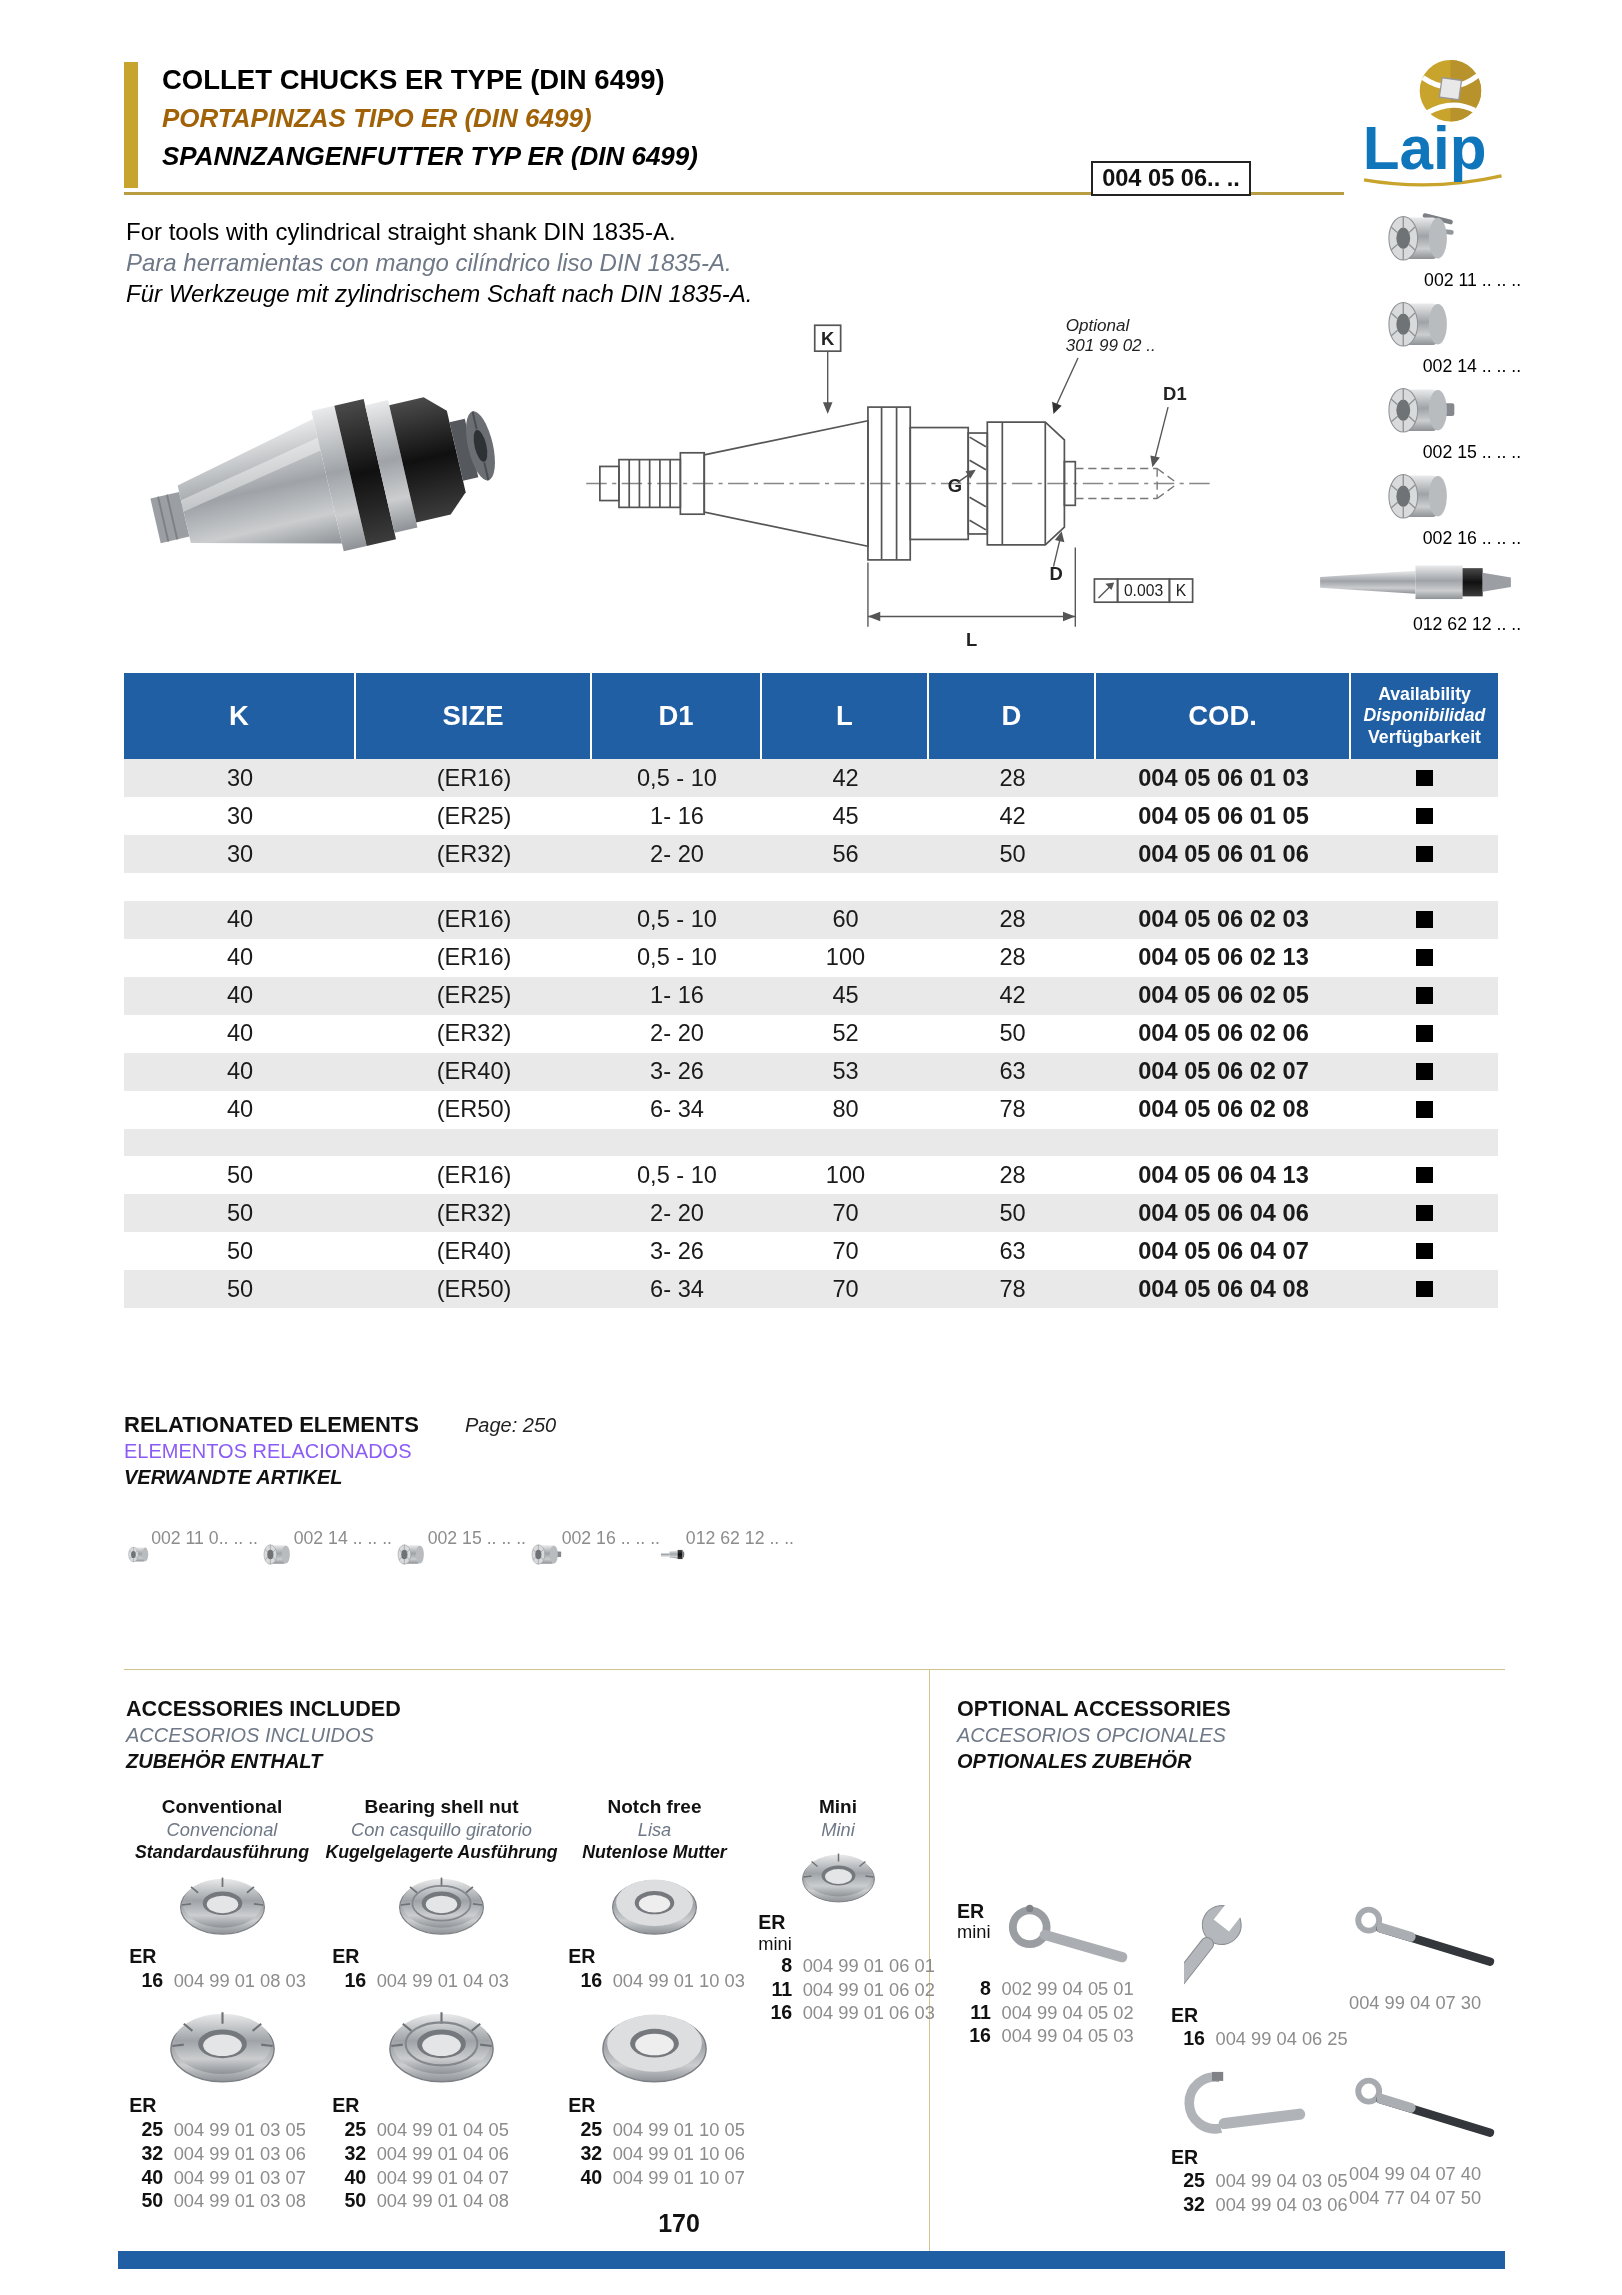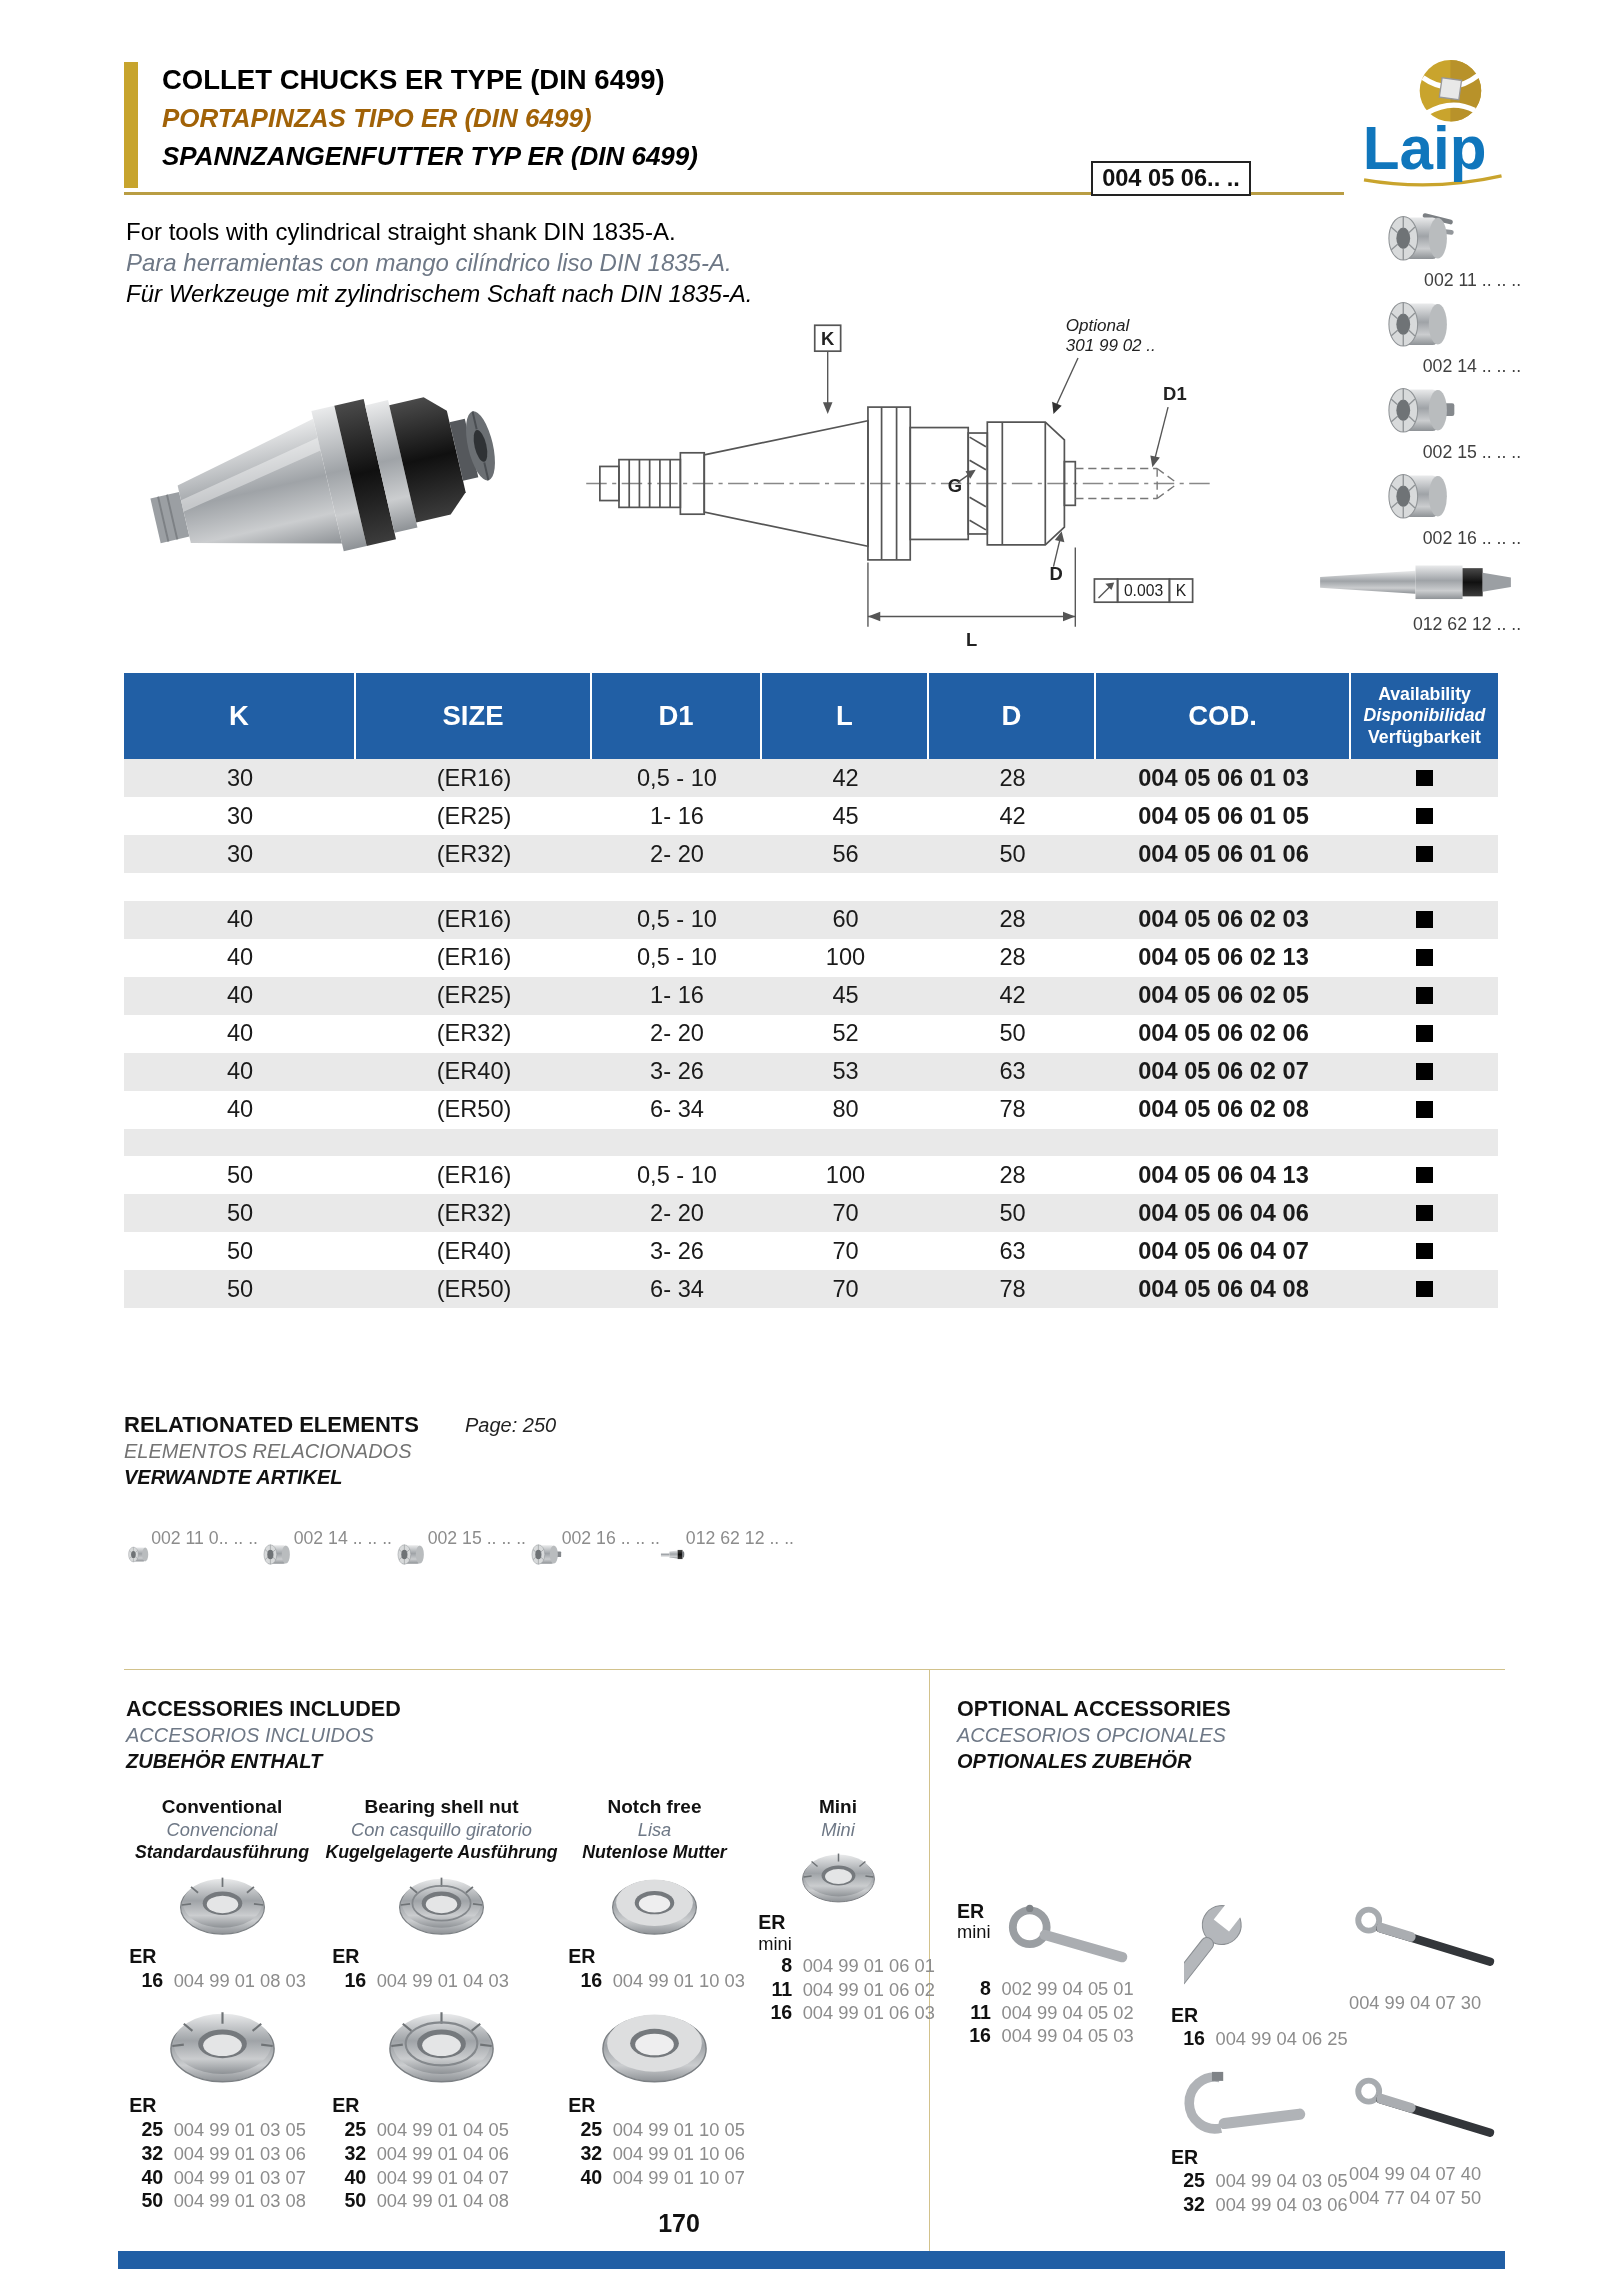--- a/index.html
+++ b/index.html
@@ -31,21 +31,21 @@
   .opt-text { font-size:25px; fill:#222; font-style:italic; }
   .tol-text { font-size:23px; fill:#222; }
   .ln { fill:none; stroke:#555; stroke-width:2.5; }
   .cl { stroke:#888; stroke-width:2; stroke-dasharray:30 8 6 8; }
   .ph { stroke:#777; stroke-width:2; stroke-dasharray:12 7; fill:none; }
   .dl { stroke:#555; stroke-width:2; }
 
   .side-items { position:absolute; left:1247px; top:209px; width:278px; }
   .side-item { height:86px; display:flex; flex-direction:column; align-items:flex-end; justify-content:flex-end; }
   .side-img { width:203px; height:62px; margin-right:7.9px; }
-  .side-code { font-size:17.7px; color:#404040; margin:2.6px 3.9px 3.9px 0; }
+  .side-code { font-size:17.7px; color:#000000; margin:2.6px 3.9px 3.9px 0; }
 
   
   .table { position:absolute; left:124px; top:673px; width:1374px; }
   .t-head, .t-row { display:grid; grid-template-columns:232px 236px 170px 167px 167px 255px 147px; }
   .t-head { background:#215fa5; height:86px; }
   .th { color:#fff; font-weight:bold; font-size:27.5px; display:flex; align-items:center; justify-content:center; border-right:2px solid #fff; }
   .th:last-child { border-right:none; }
   .th-avail { flex-direction:column; font-size:17.7px; line-height:21.6px; }
   .th-avail .av2 { font-style:italic; }
   .t-row { height:38px; }
@@ -53,21 +53,21 @@
   .t-row.spacer-row { height:27.5px; }
   .td { font-size:23.6px; color:#1a1a1a; display:flex; align-items:center; justify-content:center; }
   .td-cod { font-weight:bold; }
   .sq { width:16.4px; height:16.4px; background:#000; }
 
   
   .related { position:absolute; left:124px; top:1412px; }
   .rel-line1 { display:flex; align-items:baseline; gap:46px; }
   .rel-en { font-size:22px; font-weight:bold; }
   .rel-page { font-size:20px; font-style:italic; color:#222; }
-  .rel-es { font-size:20px; font-style:italic; color:#737373; line-height:26px; }
+  .rel-es { font-size:20px; color:#8b5cf6; line-height:26px; }
   .rel-de { font-size:20px; font-weight:bold; font-style:italic; line-height:26px; }
   .rel-items { display:flex; margin-top:27.5px; }
   .rel-item { width:134px; display:flex; align-items:flex-start; }
   .rel-img { width:98px; height:73px; }
   .rel-code { font-size:17.7px; color:#8c8c8c; margin-top:10.5px; white-space:nowrap; }
 
   
   .hrule { position:absolute; left:124px; top:1669px; width:1381px; height:1.3px; background:#d2c28c; }
   .vrule { position:absolute; left:929px; top:1669px; width:1.3px; height:582px; background:#d2c28c; }
 

